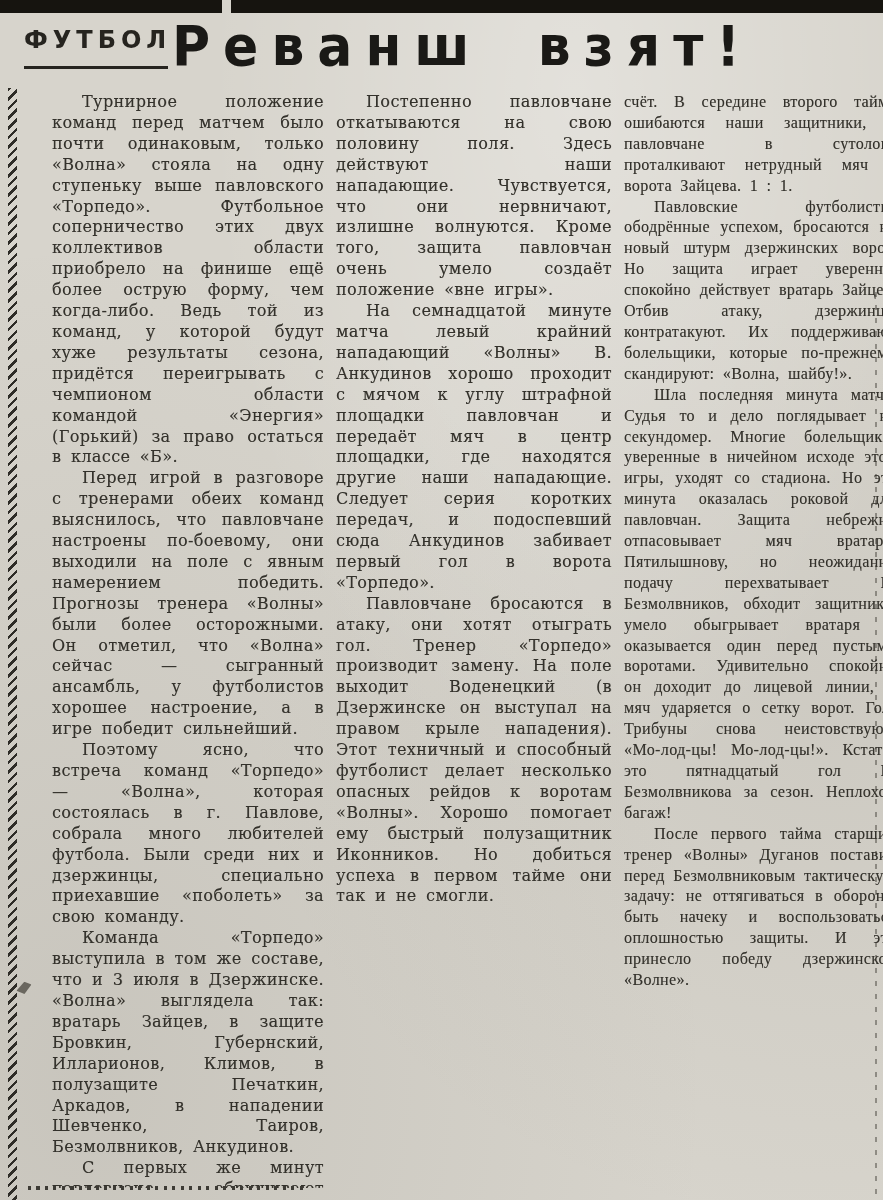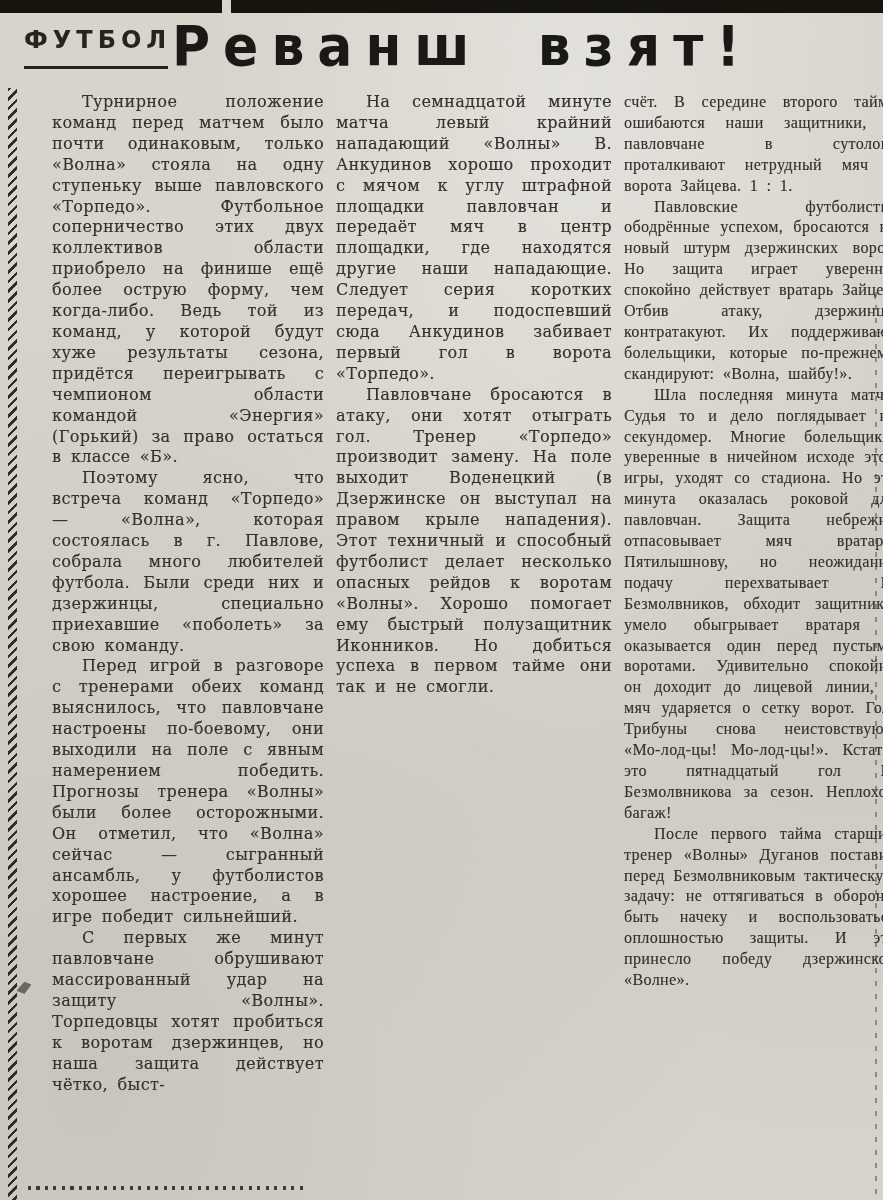--- a/index.html
+++ b/index.html
@@ -84,25 +84,27 @@
 
 <div class="headline">Реванш взят!</div>
 
 <div class="hatch-border"></div>
 <div class="right-sep"></div>
 <div class="ink-smudge"></div>
 
 <div class="columns">
   <div class="col col1">
     <p class="p">Турнирное положение команд перед матчем было почти одинаковым, только «Волна» стояла на одну ступеньку выше павловского «Торпедо». Футбольное соперничество этих двух коллективов области приобрело на финише ещё более острую форму, чем когда-либо. Ведь той из команд, у которой будут хуже результаты сезона, придётся переигрывать с чемпионом области командой «Энергия» (Горький) за право остаться в классе «Б».</p>
+    <p class="p">Перед игрой в разговоре с тренерами обеих команд выяснилось, что павловчане настроены по-боевому, они выходили на поле с явным намерением победить. Прогнозы тренера «Волны» были более осторожными. Он отметил, что «Волна» сейчас — сыгранный ансамбль, у футболистов хорошее настроение, а в игре победит сильнейший.</p>
     <p class="p">Поэтому ясно, что встреча команд «Торпедо» — «Волна», которая состоялась в г. Павлове, собрала много любителей футбола. Были среди них и дзержинцы, специально приехавшие «поболеть» за свою команду.</p>
-    <p class="p">Перед игрой в разговоре с тренерами обеих команд выяснилось, что павловчане настроены по-боевому, они выходили на поле с явным намерением победить. Прогнозы тренера «Волны» были более осторожными. Он отметил, что «Волна» сейчас — сыгранный ансамбль, у футболистов хорошее настроение, а в игре победит сильнейший.</p>
+    <p class="p">Команда «Торпедо» выступила в том же составе, что и 3 июля в Дзержинске. «Волна» выглядела так: вратарь Зайцев, в защите Бровкин, Губернский, Илларионов, Климов, в полузащите Печаткин, Аркадов, в нападении Шевченко, Таиров, Безмолвников, Анкудинов.</p>
     <p class="p">С первых же минут павловчане обрушивают массированный удар на защиту «Волны». Торпедовцы хотят пробиться к воротам дзержинцев, но наша защита действует чётко, быст-</p>
   </div>
   <div class="col col2">
+    <p class="p">Постепенно павловчане откатываются на свою половину поля. Здесь действуют наши нападающие. Чувствуется, что они нервничают, излишне волнуются. Кроме того, защита павловчан очень умело создаёт положение «вне игры».</p>
     <p class="p">На семнадцатой минуте матча левый крайний нападающий «Волны» В. Анкудинов хорошо проходит с мячом к углу штрафной площадки павловчан и передаёт мяч в центр площадки, где находятся другие наши нападающие. Следует серия коротких передач, и подоспевший сюда Анкудинов забивает первый гол в ворота «Торпедо».</p>
     <p class="p">Павловчане бросаются в атаку, они хотят отыграть гол. Тренер «Торпедо» производит замену. На поле выходит Воденецкий (в Дзержинске он выступал на правом крыле нападения). Этот техничный и способный футболист делает несколько опасных рейдов к воротам «Волны». Хорошо помогает ему быстрый полузащитник Иконников. Но добиться успеха в первом тайме они так и не смогли.</p>
 
   </div>
   <div class="col col3">
     <p class="p cont">счёт. В середине второго тайма ошибаются наши защитники, и павловчане в сутолоке проталкивают нетрудный мяч в ворота Зайцева. 1 : 1.</p>
     <p class="p">Павловские футболисты, ободрённые успехом, бросаются на новый штурм дзержинских ворот. Но защита играет уверенно, спокойно действует вратарь Зайцев. Отбив атаку, дзержинцы контратакуют. Их поддерживают болельщики, которые по-прежнему скандируют: «Волна, шайбу!».</p>
     <p class="p">Шла последняя минута матча. Судья то и дело поглядывает на секундомер. Многие болельщики, уверенные в ничейном исходе этой игры, уходят со стадиона. Но эта минута оказалась роковой для павловчан. Защита небрежно отпасовывает мяч вратарю Пятилышнову, но неожиданно подачу перехватывает К. Безмолвников, обходит защитника, умело обыгрывает вратаря и оказывается один перед пустыми воротами. Удивительно спокойно он доходит до лицевой линии, и мяч ударяется о сетку ворот. Гол! Трибуны снова неистовствуют: «Мо-лод-цы! Мо-лод-цы!». Кстати, это пятнадцатый гол К. Безмолвникова за сезон. Неплохой багаж!</p>
     <p class="p">После первого тайма старший тренер «Волны» Дуганов поставил перед Безмолвниковым тактическую задачу: не оттягиваться в оборону, быть начеку и воспользоваться оплошностью защиты. И это принесло победу дзержинской «Волне».</p>
 

